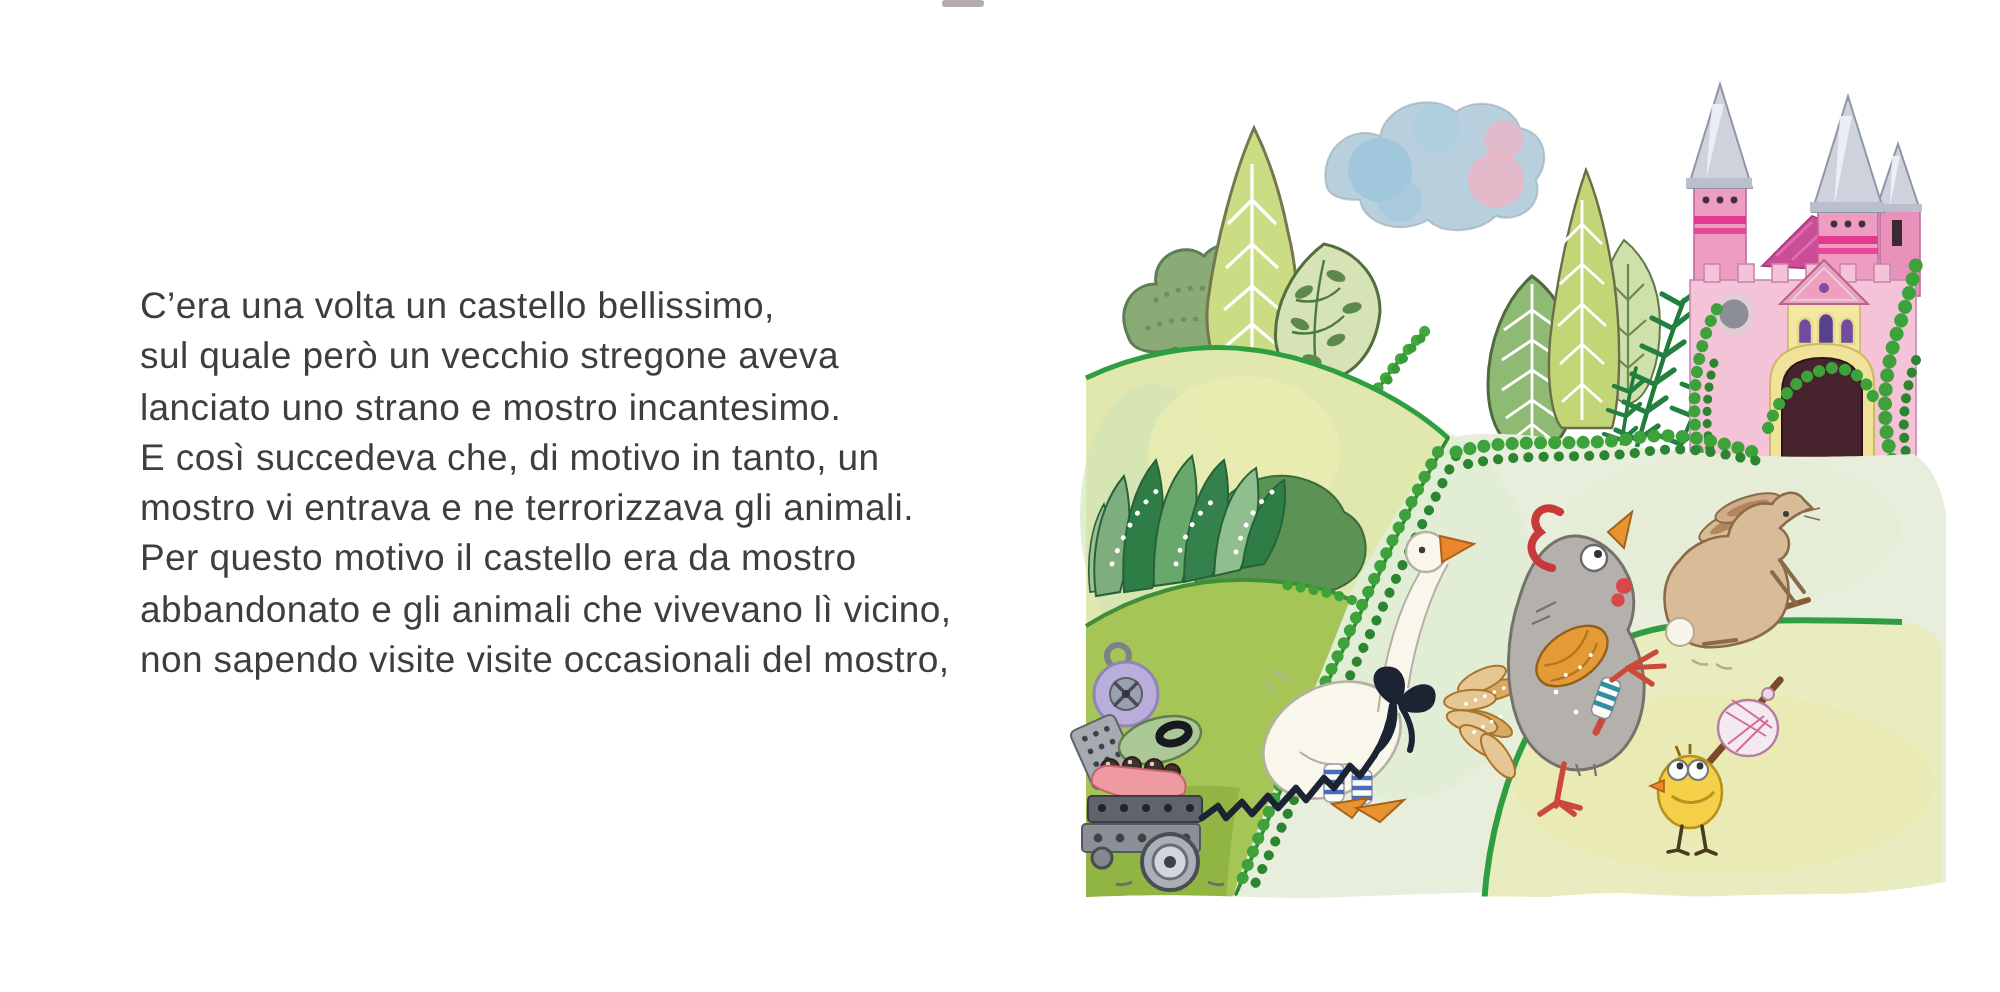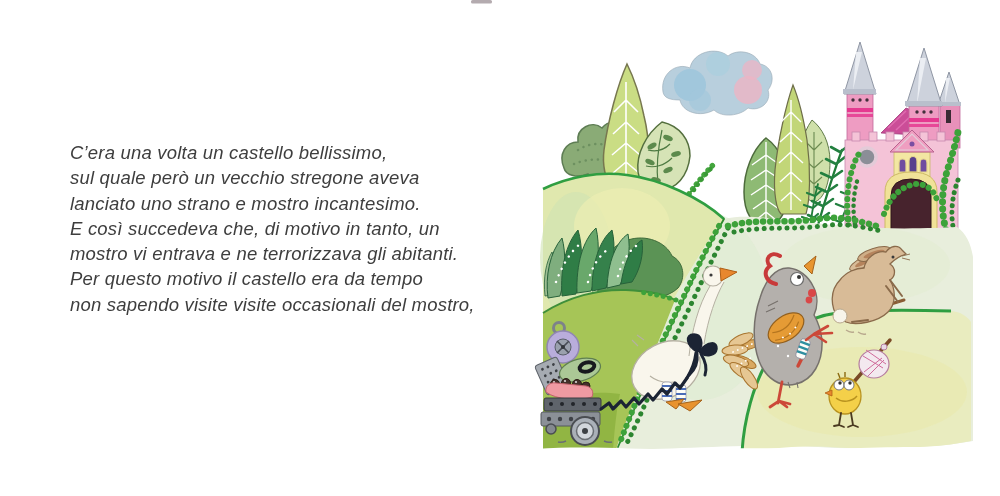--- a/index.html
+++ b/index.html
@@ -1,34 +1,35 @@
 <!DOCTYPE html>
 <html><head>
 <meta charset="utf-8">
 <style>
   html,body{margin:0;padding:0;background:#ffffff;}
   #page{position:relative;width:1000px;height:496px;background:#ffffff;overflow:hidden;
         font-family:"Liberation Sans","DejaVu Sans",sans-serif;}
   #story{position:absolute;left:70px;top:140px;width:420px;color:#3e3e3e;
-         font-size:18.5px;line-height:25.3px;letter-spacing:.2px;font-weight:400;font-style:italic;}
+         font-size:18.5px;line-height:25.3px;letter-spacing:.2px;font-weight:400;}
   #story .line{white-space:nowrap;}
   #art{position:absolute;left:0;top:0;}
 </style>
 </head>
 <body>
 
 <div id="page">
 
   <div id="story">
     <div class="line">C’era una volta un castello bellissimo,</div>
     <div class="line">sul quale però un vecchio stregone aveva</div>
     <div class="line">lanciato uno strano e mostro incantesimo.</div>
     <div class="line">E così succedeva che, di motivo in tanto, un</div>
-    <div class="line">mostro vi entrava e ne terrorizzava gli abitanti.</div>
-    <div class="line">Per questo motivo il castello era da tempo</div>
+    <div class="line">mostro vi entrava e ne terrorizzava gli animali.</div>
+    <div class="line">Per questo motivo il castello era da mostro</div>
+    <div class="line">abbandonato e gli animali che vivevano lì vicino,</div>
     <div class="line">non sapendo visite visite occasionali del mostro,</div>
   </div>
 
   <svg id="art" width="1000" height="496" viewBox="0 0 1000 496">
 
     <rect x="471" y="0" width="21" height="3.5" rx="1.6" fill="#b4abaf"></rect>
 
     <g>
       <path d="M663,92 C660,74 676,62 690,68 C693,52 716,46 728,56 C738,48 756,52 760,64 C772,66 776,80 768,90 C772,102 760,112 748,108 C740,116 722,118 714,110 C700,118 682,112 680,100 C670,100 664,98 663,92 Z" fill="#b8cfdd" stroke="#98a8b4" stroke-width="1" stroke-opacity="0.6"></path>
       <circle cx="690" cy="85" r="16" fill="#9cc6dc" opacity="0.85"></circle>

